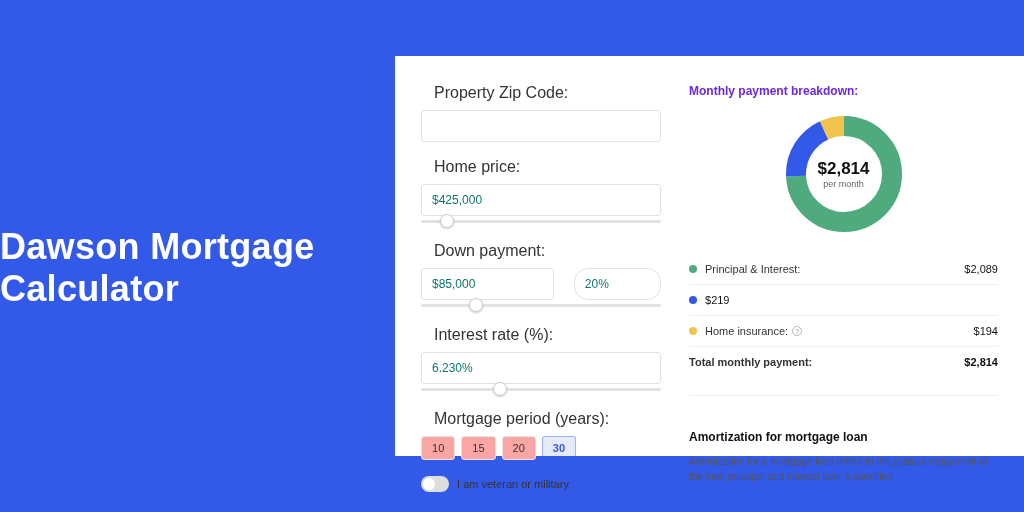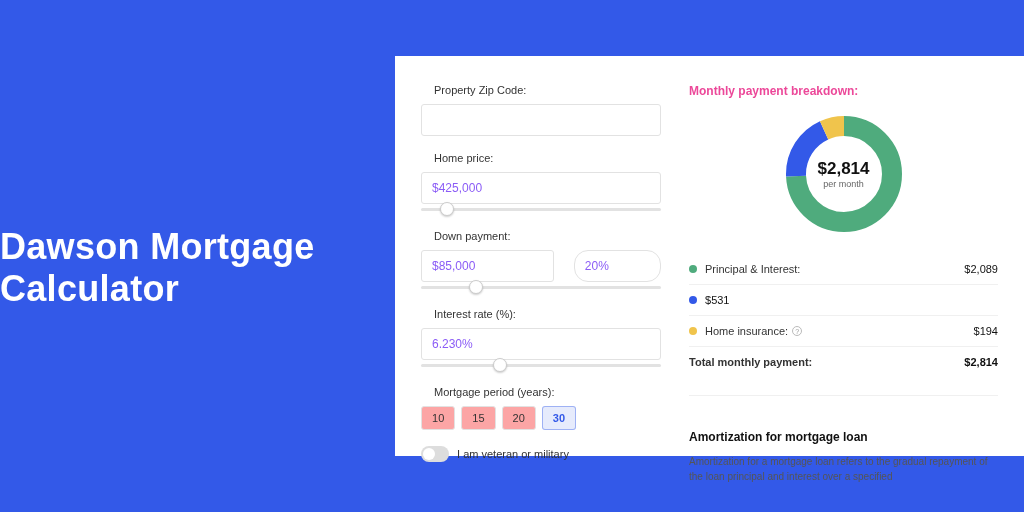--- a/index.html
+++ b/index.html
@@ -34,33 +34,33 @@
   gap: 28px;
 }
 .left {
   width: 240px;
   flex-shrink: 0;
 }
 .right {
   flex: 1;
 }
 .flabel {
-  font-size: 11px;
+  font-size: 16px;
   color: #333;
   margin-bottom: 8px;
   display: block;
   padding-left: 13px;
 }
 .tinput {
   width: 100%;
   border: 1px solid #e2e2e2;
   border-radius: 3px;
   padding: 8px 10px;
   font-size: 12px;
-  color: #8b5cf6;
+  color: #0f766e;
   margin-bottom: 4px;
   background:#fff;
 }
 .slider-wrap { position: relative; height: 8px; margin-bottom: 14px;}
 .slider-track {
   height: 3px;
   background: #e2e2e2;
   border-radius: 2px;
   position: relative;
 }
@@ -104,21 +104,21 @@
   position: absolute;
   left: 2px; top: 2px;
   width: 12px; height: 12px;
   background: #fff;
   border-radius: 50%;
 }
 .toggle-label { font-size: 11px; color: #333; }
 .section-title {
   font-size: 12px;
   font-weight: 700;
-  color: #ec4899;
+  color: #6d28d9;
   margin-bottom: 14px;
 }
 .donut-wrap {
   display: flex;
   justify-content: center;
   margin-bottom: 18px;
 }
 .donut { position: relative; width: 124px; height: 124px; }
 .donut-center {
   position: absolute;
@@ -227,21 +227,21 @@
       </div>
 
       <div id="brows">
           <div class="brow">
             <span class="dot" style="background: rgb(79, 171, 125);"></span>
             <span class="blabel">Principal &amp; Interest:</span>
             <span class="bval">$2,089</span>
           </div>
           <div class="brow">
             <span class="dot" style="background: rgb(51, 89, 232);"></span>
-            <span class="bval">$531</span>
+            <span class="bval">$219</span>
           </div>
           <div class="brow">
             <span class="dot" style="background: rgb(240, 196, 76);"></span>
             <span class="blabel">Home insurance:<span class="info-icon">?</span></span>
             <span class="bval">$194</span>
           </div>
         </div>
 
       <div class="brow total">
         <span class="blabel">Total monthly payment:</span>

